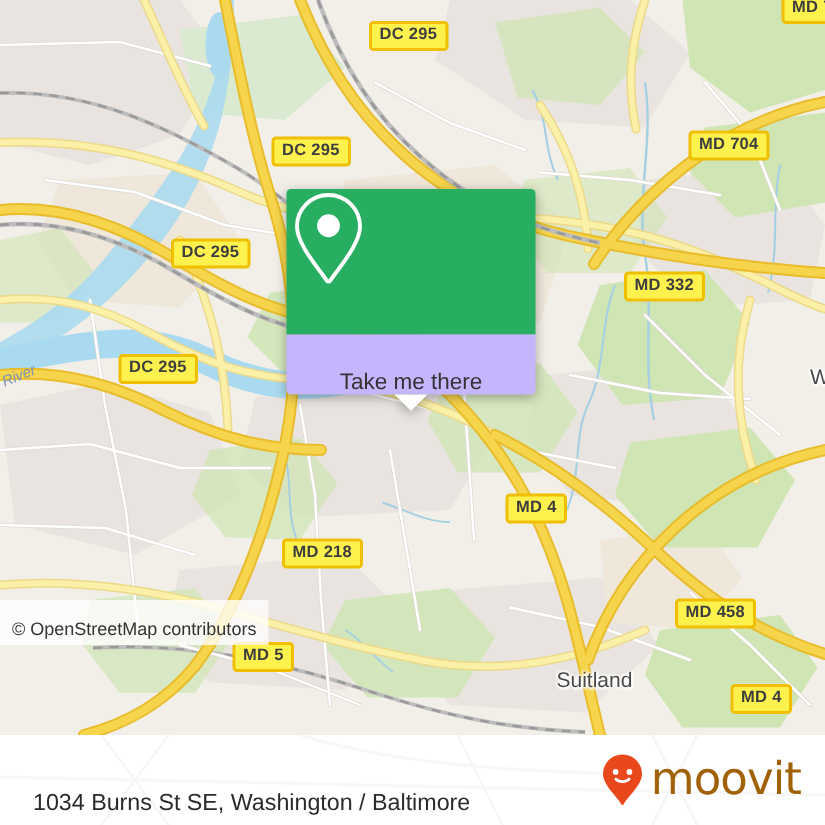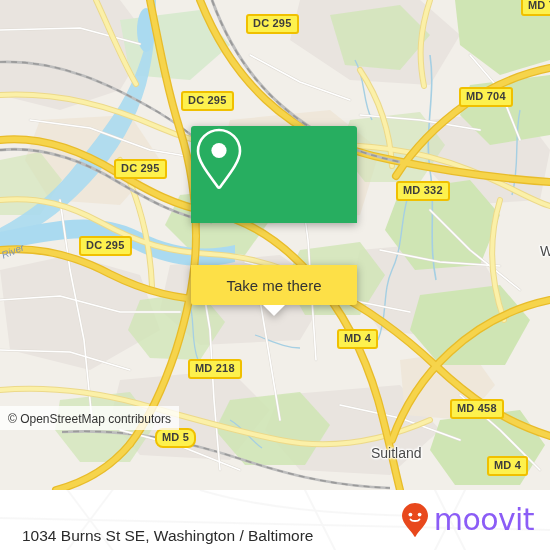--- a/index.html
+++ b/index.html
@@ -56,46 +56,45 @@
     width:166px;
     filter:drop-shadow(0 2px 4px rgba(0,0,0,.32));
   }
   #popup .card-top{
     background:#27ae60;
     height:97px;
     border-radius:3px 3px 0 0;
     display:flex;align-items:center;justify-content:center;
   }
   #popup .card-bottom{
-    background:#fde047;
+    background:#c4b5fd;
     height:40px;
     border-radius:0 0 3px 3px;
-    display:flex;align-items:center;justify-content:center;
+    display:flex;align-items:flex-end;justify-content:center;
     color:#333;
     font-size:15px;
-    margin-top:42px;
   }
   #popup .pointer{
     position:absolute;
     left:50%;bottom:-11px;margin-left:-11px;
     width:0;height:0;
     border-left:11px solid transparent;
     border-right:11px solid transparent;
     border-top:11px solid #ffffff;
   }
 
   
   #attribution{
     position:absolute;
     left:0;bottom:60px;
     background:rgba(255,255,255,.78);
     color:#333;
     font-size:12px;
     line-height:14px;
-    padding:6px 8px 4px 8px;
+    padding:12px 8px 4px 8px;
     white-space:nowrap;
   }
 
   
   #footer{
     position:absolute;left:0;top:490px;width:550px;height:60px;
     background:#ffffff;
     overflow:hidden;
   }
   #footer .ghost{
@@ -104,21 +103,21 @@
   #footer .addr{
     position:absolute;left:22px;top:0;height:60px;
     display:flex;align-items:center;
     font-size:15.5px;color:#2b2b2b;white-space:nowrap;margin-top:16px;
   }
   #brand{
     position:absolute;right:16px;top:0;height:60px;
     display:flex;align-items:center;gap:4px;
   }
   #brand .wordmark{
-    font-size:30px;color:#8b5cf6;letter-spacing:-.6px;line-height:30px;
+    font-size:30px;color:#a16207;letter-spacing:-.6px;line-height:30px;
     font-family:"DejaVu Sans", sans-serif;
     font-weight:400;
   }
 </style>
 </head>
 <body>
 
 <div id="app">
 
   <div id="map">
@@ -297,26 +296,26 @@
         <path class="rail" stroke-width="1.8" d="M212,0 C228,44 250,78 282,106 C316,136 352,152 400,162"></path>
         <path class="railb" stroke-width="3" d="M0,150 C42,146 82,160 118,182 C152,202 178,216 212,222"></path>
         <path class="rail" stroke-width="1.8" d="M0,150 C42,146 82,160 118,182 C152,202 178,216 212,222"></path>
       </g>
     </svg>
 
     <div class="shield" style="left:246px;top:14px;">DC 295</div>
     <div class="shield" style="left:459px;top:63px;margin-top:24px;">MD 704</div>
     <div class="shield" style="left:181px;top:91px;">DC 295</div>
     <div class="shield" style="left:114px;top:159px;">DC 295</div>
-    <div class="shield" style="left:396px;top:181px;">MD 332</div>
+    <div class="shield" style="left:416px;top:181px;">MD 332</div>
     <div class="shield" style="left:79px;top:236px;">DC 295</div>
     <div class="shield" style="left:337px;top:329px;">MD 4</div>
     <div class="shield" style="left:188px;top:359px;">MD 218</div>
     <div class="shield" style="left:450px;top:387px;margin-top:12px;">MD 458</div>
-    <div class="shield" style="left:155px;top:428px;border-radius:8px;">MD 5</div>
+    <div class="shield" style="left:155px;top:428px;">MD 5</div>
     <div class="shield" style="left:487px;top:456px;">MD 4</div>
     <div class="shield" style="left:521px;top:-4px;">MD 7</div>
 
     <div class="place-label" style="left:331px;top:445px;margin-left:40px;">Suitland</div>
     <div class="place-label" style="left:540px;top:243px;">W</div>
     <div class="water-label" style="left:2px;top:250px;">River</div>
 
     <div id="popup">
       <div class="card-top">
         <svg width="56" height="66" viewBox="0 0 56 66">

